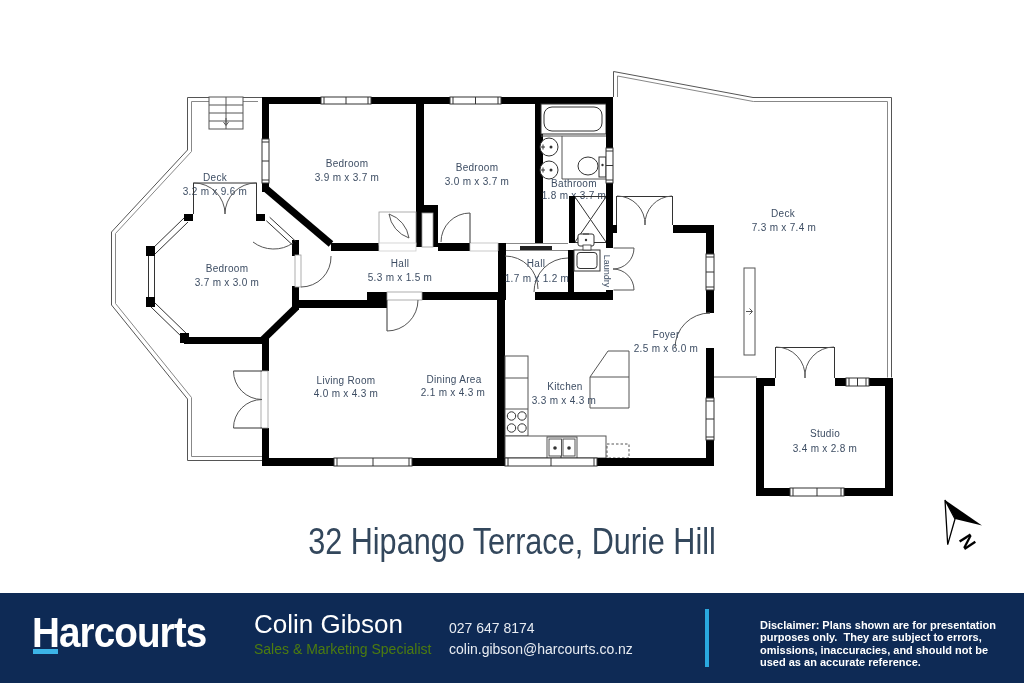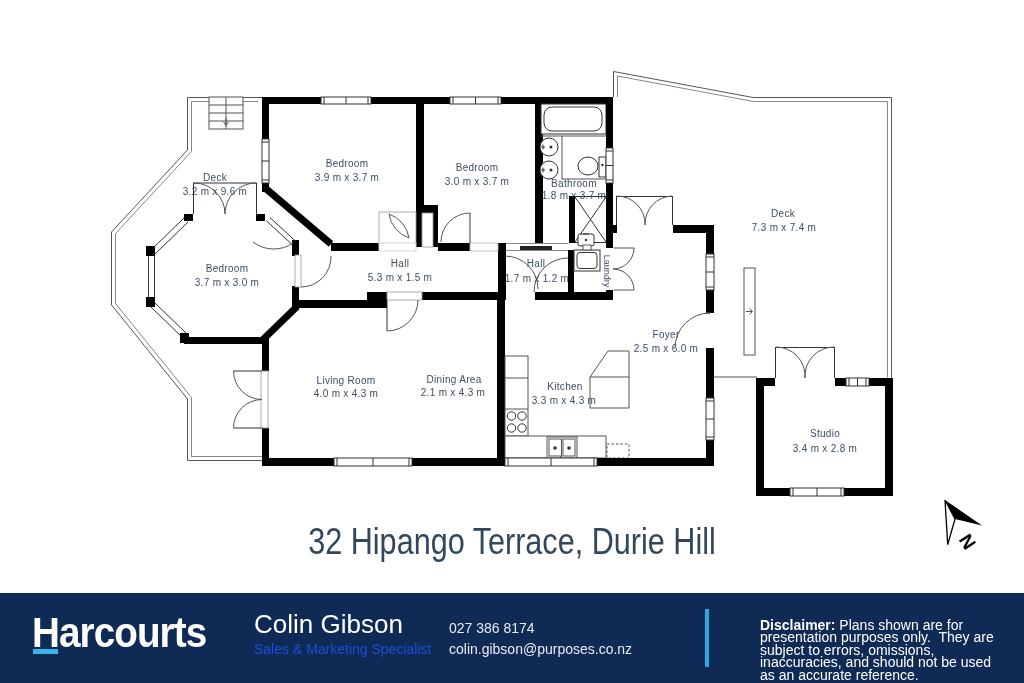--- a/index.html
+++ b/index.html
@@ -4,25 +4,25 @@
 <style>
   html,body{margin:0;padding:0;background:#fff;width:1024px;height:683px;overflow:hidden;}
   body{font-family:"Liberation Sans", sans-serif;}
   #page{position:relative;width:1024px;height:683px;background:#fff;}
   .addr{position:absolute;top:521px;left:0;width:1024px;text-align:center;
         font-size:36px;color:#33475c;transform:scaleX(0.85);}
   #footer{position:absolute;left:0;top:593px;width:1024px;height:90px;background:#0e2a55;}
   .hc{position:absolute;left:32px;top:609px;color:#fff;font-weight:bold;font-size:42px;letter-spacing:-1px;transform:scaleX(0.92);transform-origin:0 0;}
   .hcu{position:absolute;left:33px;top:649px;width:25px;height:5px;background:#3cb4e7;}
   .agent{position:absolute;left:254px;top:609px;color:#fff;font-size:26px;text-align:center;}
-  .agentsub{position:absolute;left:254px;top:641px;color:#1d4ed8;font-size:14px;}
+  .agentsub{position:absolute;left:254px;top:641px;color:#4d7c0f;font-size:14px;}
   .ph{position:absolute;left:449px;top:620px;color:#e8ecf2;font-size:14px;}
   .em{position:absolute;left:449px;top:641px;color:#e8ecf2;font-size:14px;}
   .vline{position:absolute;left:705px;top:609px;width:4px;height:58px;background:#2aa9e0;}
-  .disc{position:absolute;left:760px;top:619px;width:240px;color:#fff;font-size:14px;line-height:12.4px;}
+  .disc{position:absolute;left:760px;top:619px;width:240px;color:#fff;font-size:11px;line-height:12.4px;font-weight:bold;}
   text{font-family:"Liberation Sans", sans-serif;}
 </style>
 </head>
 <body>
 <div id="page">
 
 <svg width="1024" height="593" viewBox="0 0 1024 593" style="position:absolute;left:0;top:0;">
 
 <g>
         <path d="M 262,97.5 H 187.5 V 150 L 111.5,232 V 305 L 187.5,399 V 460.5 H 263" stroke="#555" stroke-width="1" fill="none"></path>
@@ -510,20 +510,20 @@
 
 <div id="footer"></div>
 
 <div class="hc">Harcourts</div>
 <div class="hcu"></div>
 
 <div class="agent">Colin Gibson</div>
 
 <div class="agentsub">Sales &amp; Marketing Specialist</div>
 
-<div class="ph">027 386 8174</div>
-
-<div class="em">colin.gibson@purposes.co.nz</div>
+<div class="ph">027 647 8174</div>
+
+<div class="em">colin.gibson@harcourts.co.nz</div>
 
 <div class="vline"></div>
 
 <div class="disc"><b>Disclaimer:</b> Plans shown are for presentation purposes only.&nbsp; They are subject to errors, omissions, inaccuracies, and should not be used as an accurate reference.</div>
 </div>
 
 </body></html>

